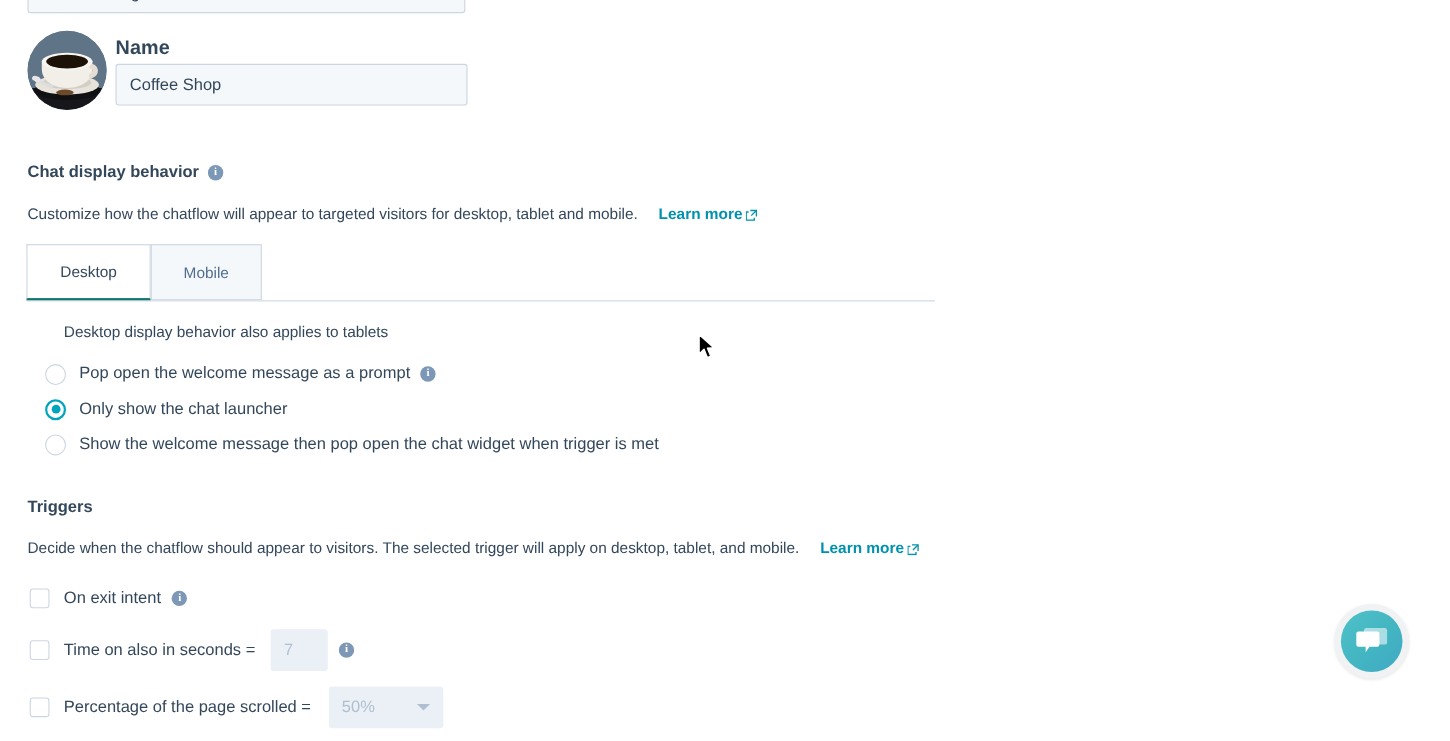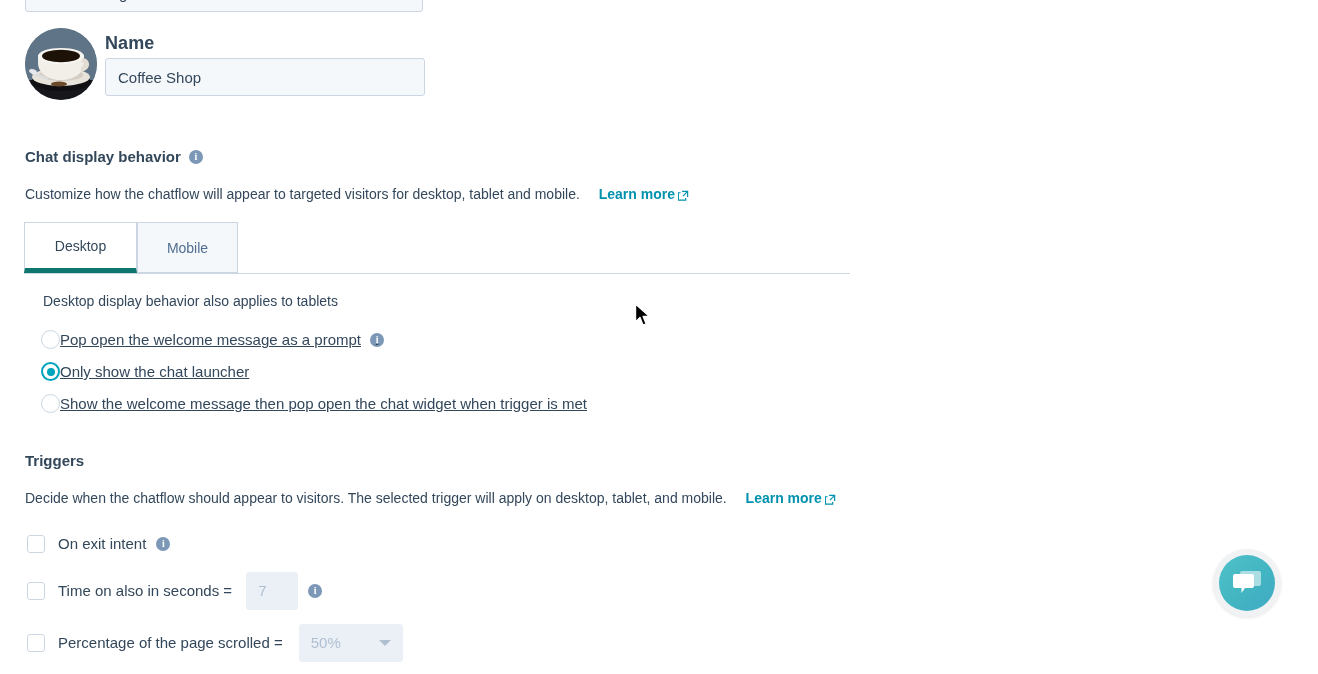--- a/index.html
+++ b/index.html
@@ -168,42 +168,42 @@
     font-size: 14px;
     cursor: pointer;
     background: #f5f8fa;
     border: 1px solid #cbd6e2;
     border-bottom: 1px solid #cbd6e2;
     color: #506e91;
   }
   .tab.active {
     background: #ffffff;
     color: #33475b;
-    border-bottom: 5px solid #0f766e;
+    border-bottom: 2px solid #0f766e;
     z-index: 2;
   }
   .tab-desktop { left: 0; width: 113px; }
   .tab-mobile  { left: 113px; width: 101px; }
 
   
   .behavior-note {
     position: absolute;
-    left: 43px;
+    left: 58px;
     top: 291px;
     font-size: 14px;
     color: #33475b;
     line-height: 20px;
   }
   .radio-row {
     position: absolute;
     left: 41px;
     display: flex;
-    align-items: flex-start;
-    cursor: pointer;
-    text-decoration: underline;
+    align-items: center;
+    gap: 12px;
+    cursor: pointer;
   }
   .radio {
     width: 19px;
     height: 19px;
     border-radius: 50%;
     border: 1px solid #cbd6e2;
     background: #ffffff;
     box-sizing: border-box;
     flex: none;
     position: relative;

